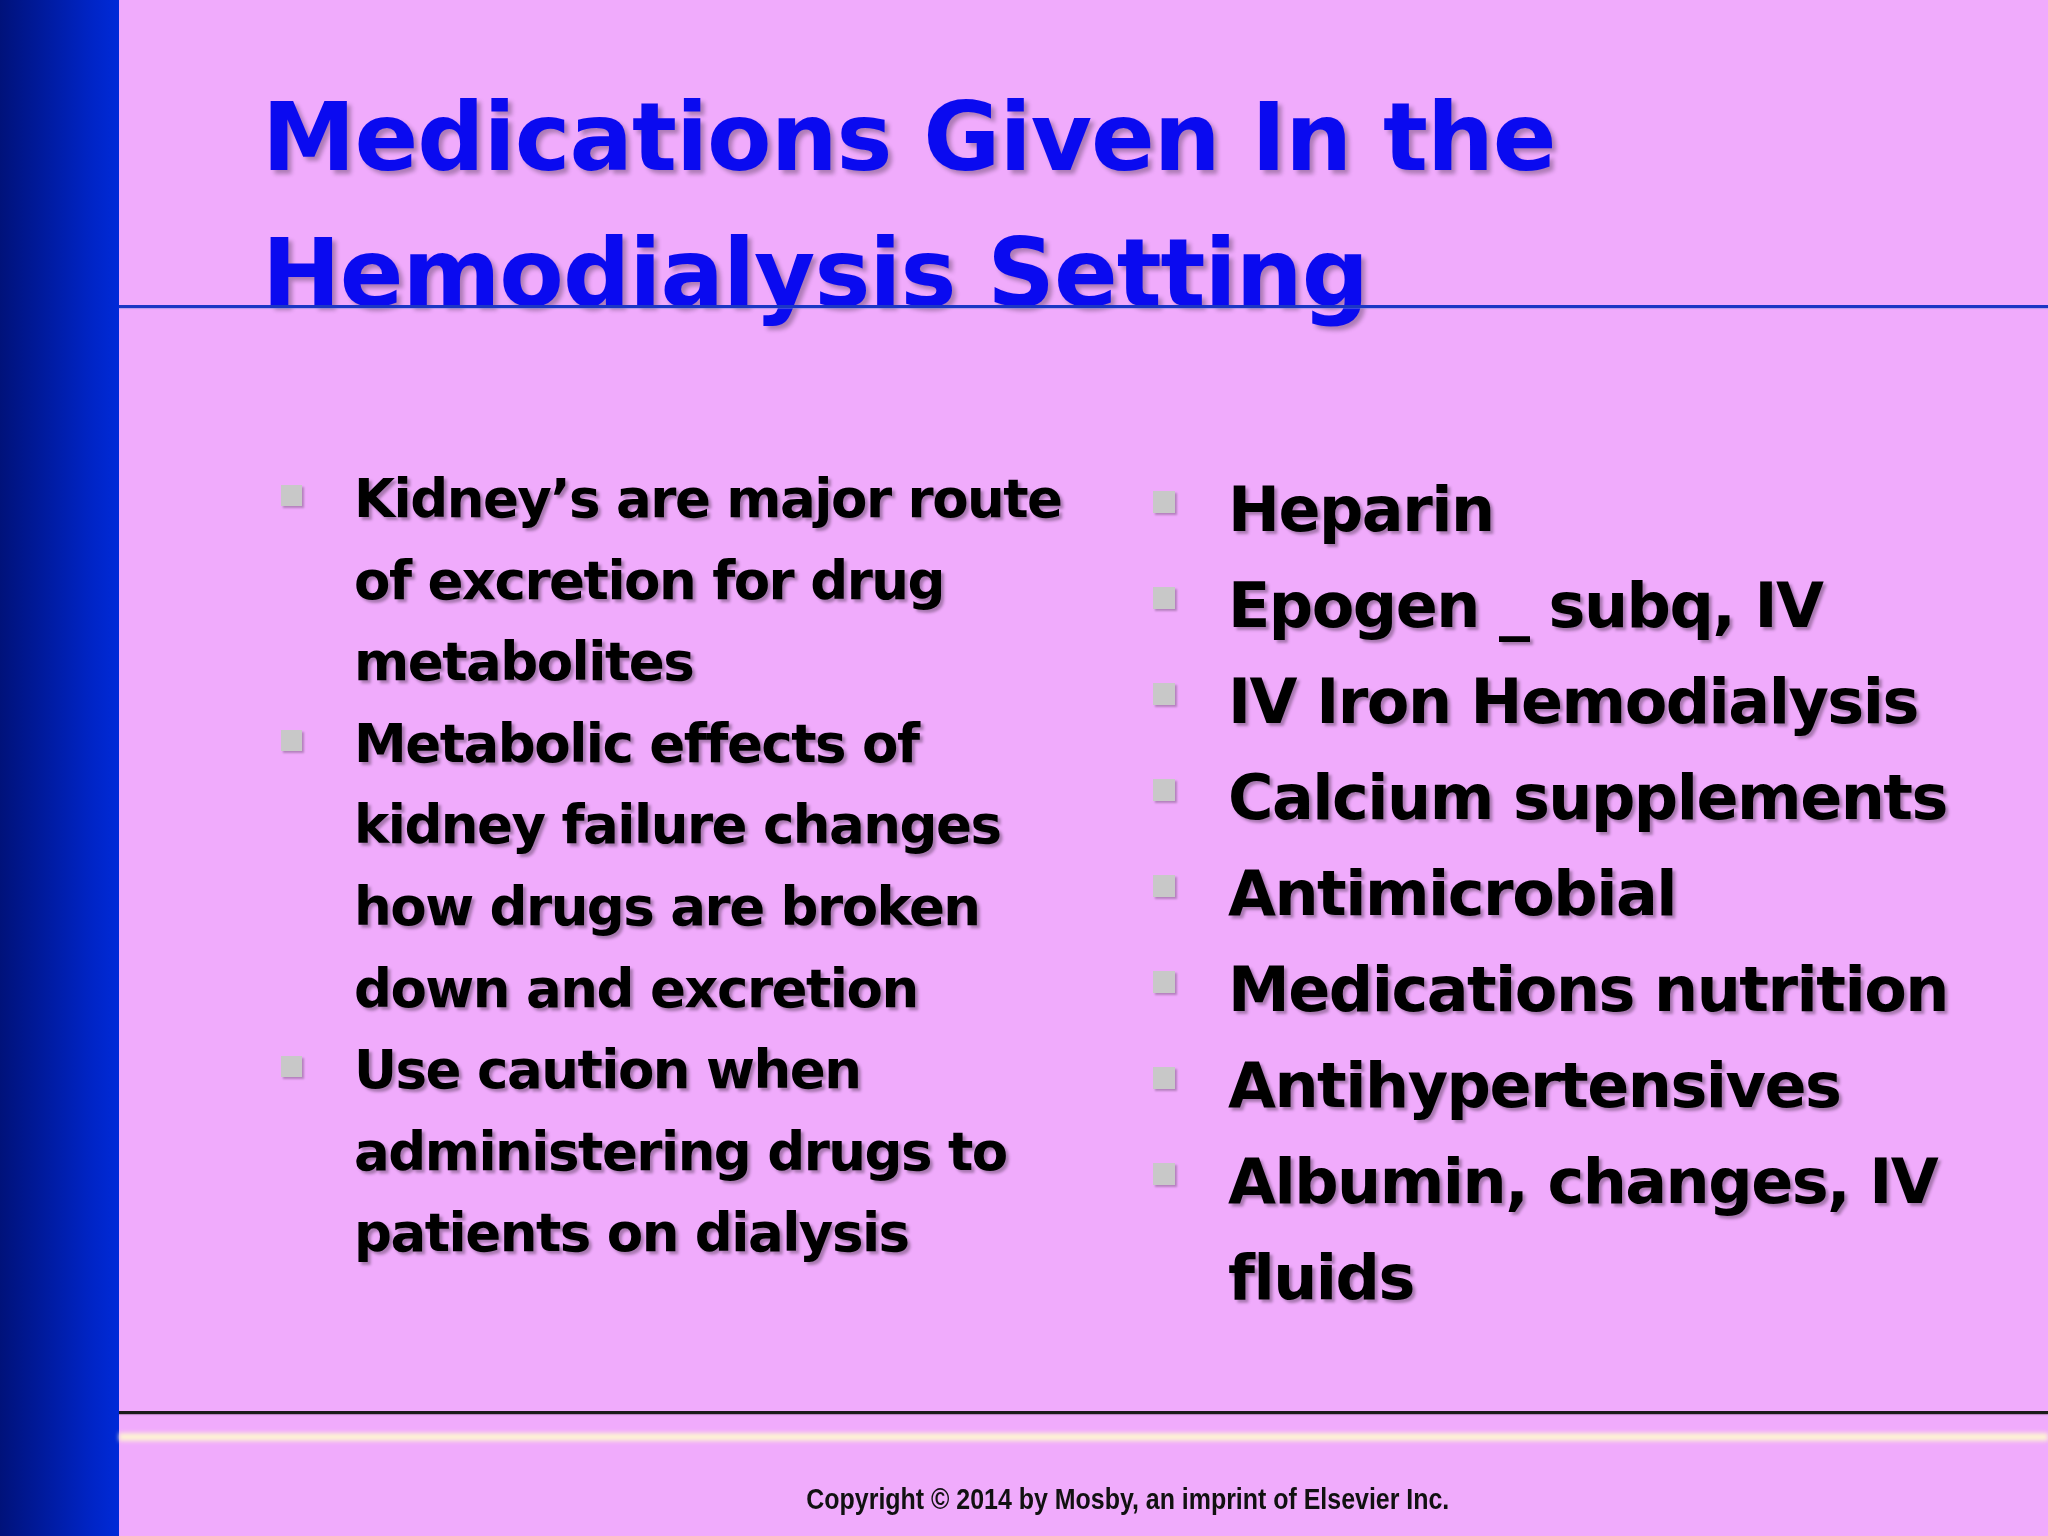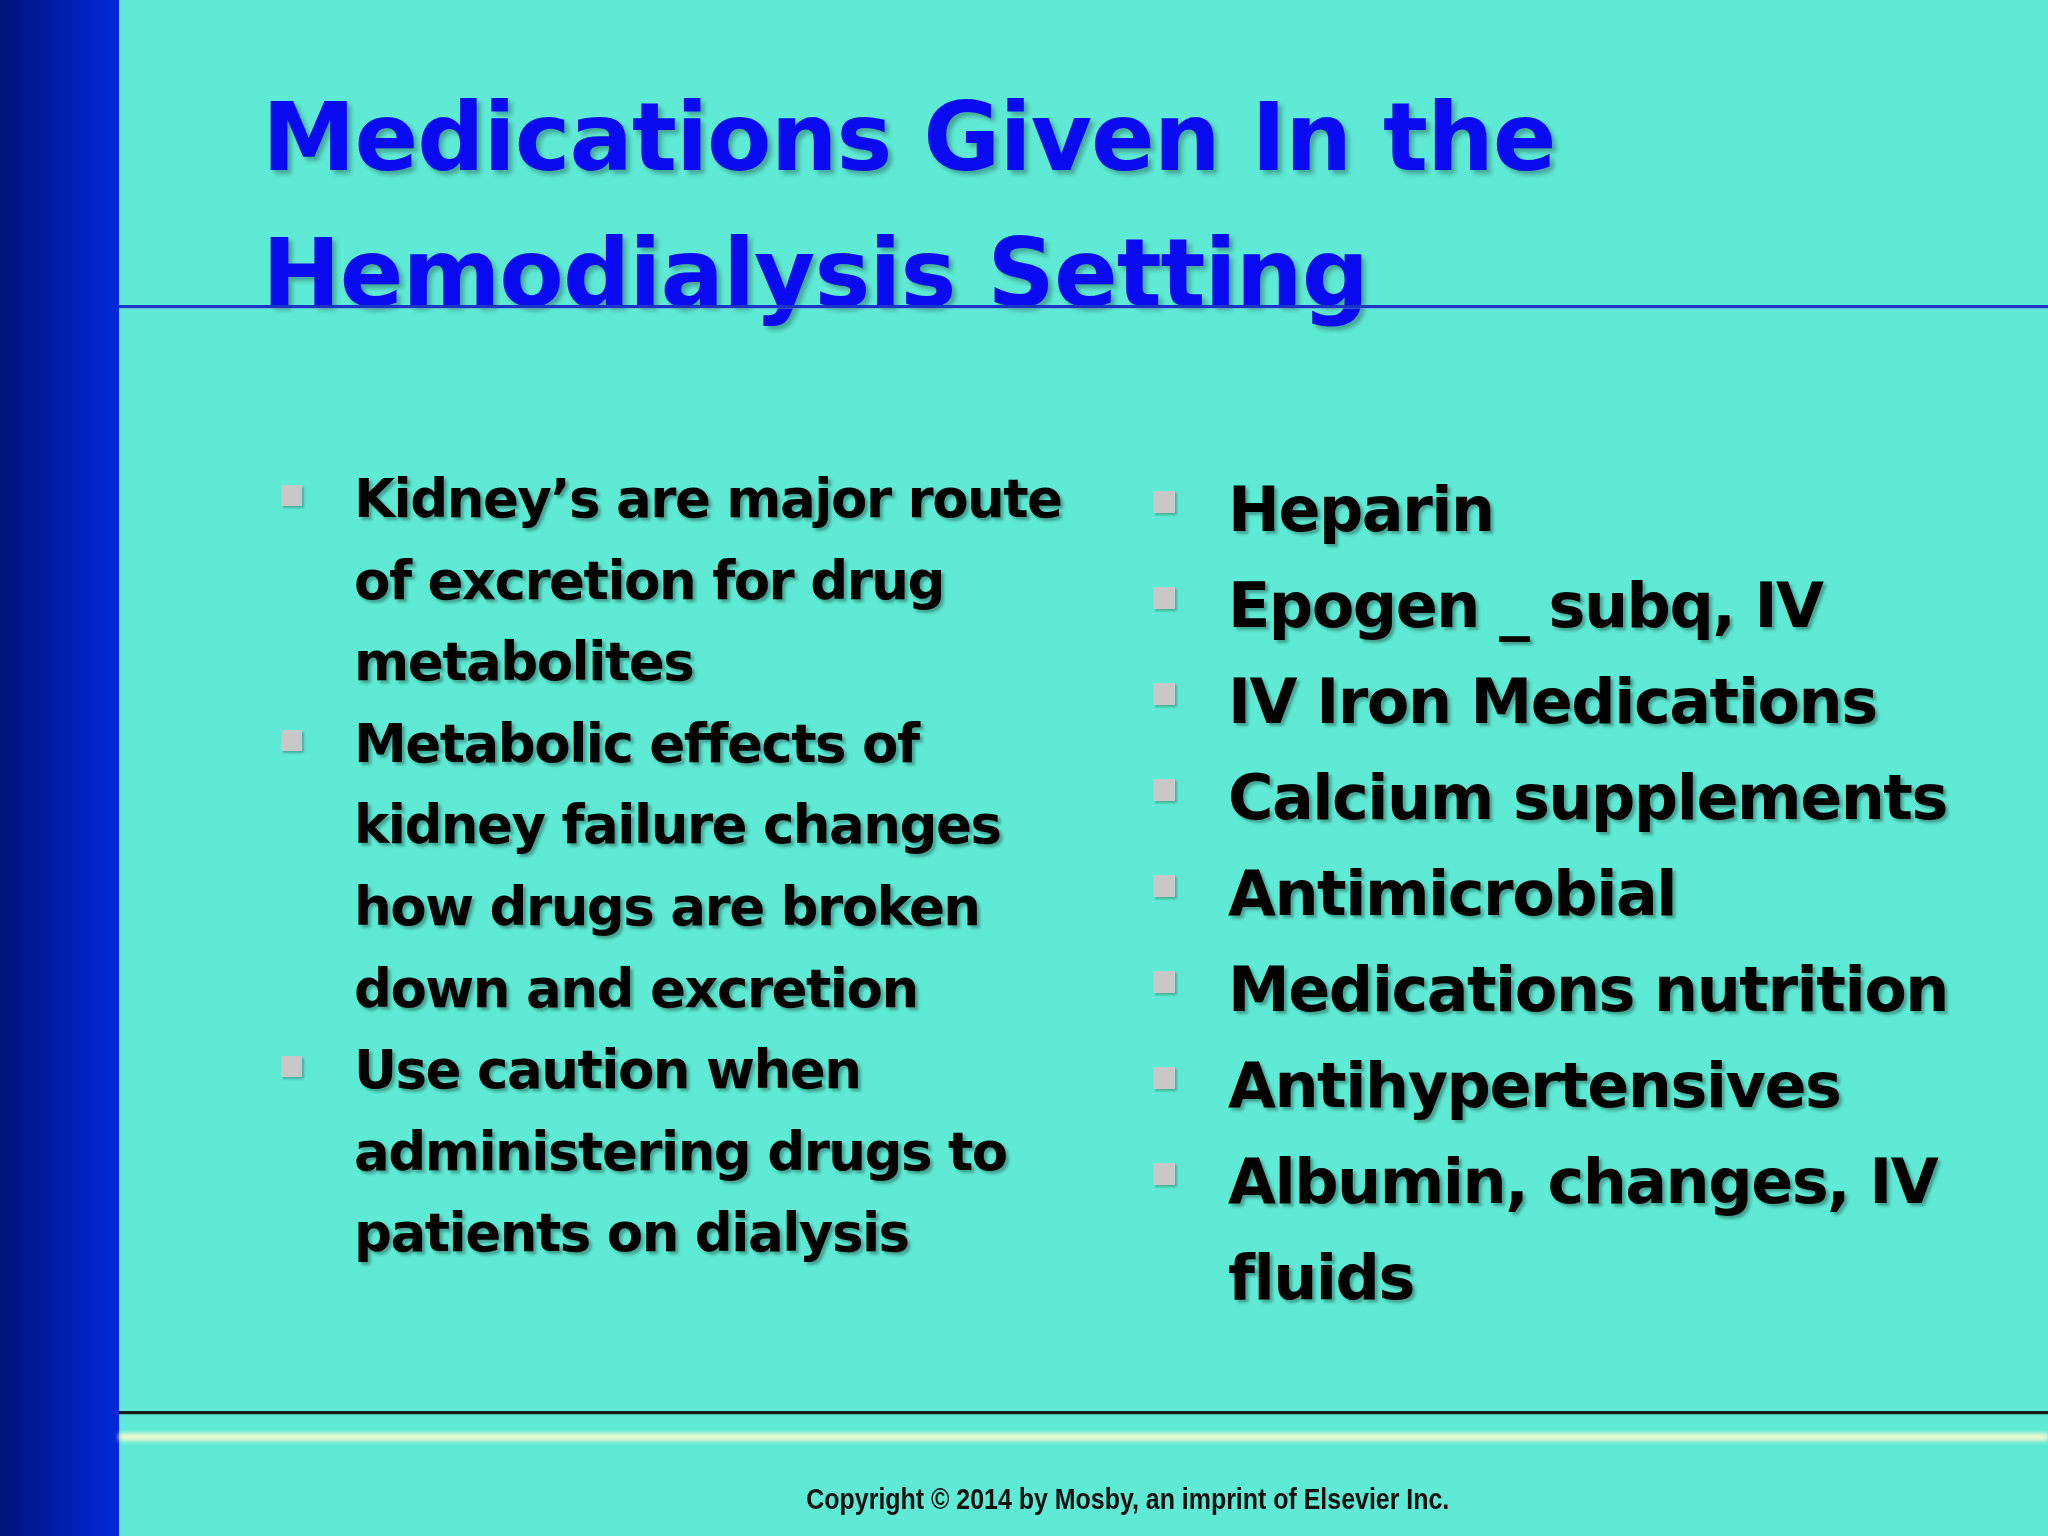--- a/index.html
+++ b/index.html
@@ -7,21 +7,21 @@
       padding: 0;
       width: 2048px;
       height: 1536px;
       overflow: hidden;
       background: #ffffff;
     }
     .slide {
       position: relative;
       width: 2048px;
       height: 1536px;
-      background: #5eead4;
+      background: #f0abfc;
       overflow: hidden;
     }
     .sidebar {
       position: absolute;
       left: 0; top: 0;
       width: 119px;
       height: 1536px;
       background: linear-gradient(to right, #00127a 0%, #001a9c 35%, #0024c4 75%, #002ad8 100%);
     }
     .title-rule {
@@ -160,21 +160,21 @@
     <li>
       <span class="bullet"></span>
       <span>Heparin</span>
     </li>
     <li>
       <span class="bullet"></span>
       <span>Epogen _ subq, IV</span>
     </li>
     <li>
       <span class="bullet"></span>
-      <span>IV Iron Medications</span>
+      <span>IV Iron Hemodialysis</span>
     </li>
     <li>
       <span class="bullet"></span>
       <span>Calcium supplements</span>
     </li>
     <li>
       <span class="bullet"></span>
       <span>Antimicrobial</span>
     </li>
     <li>

